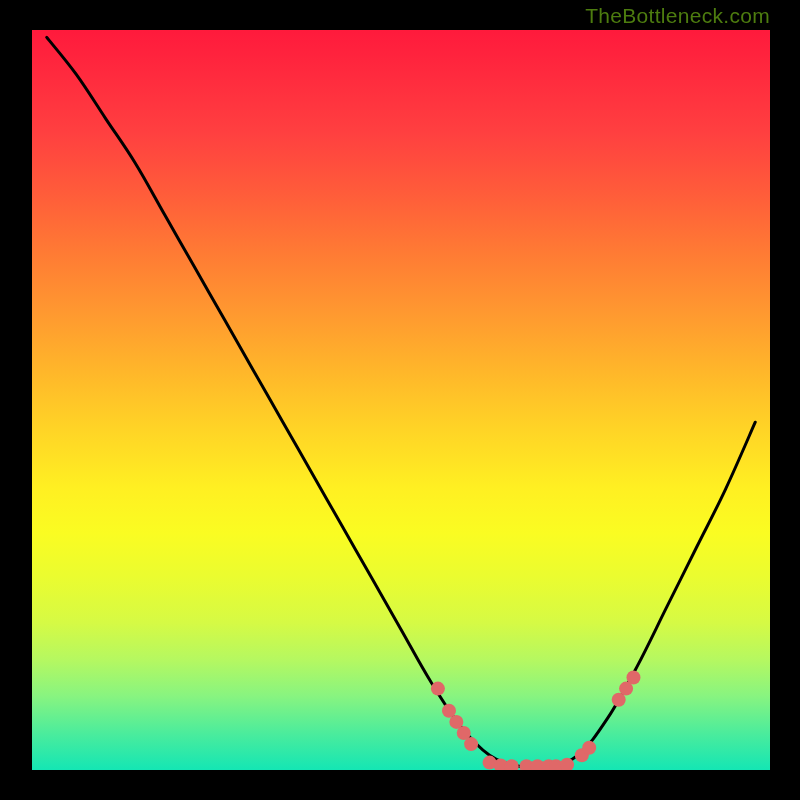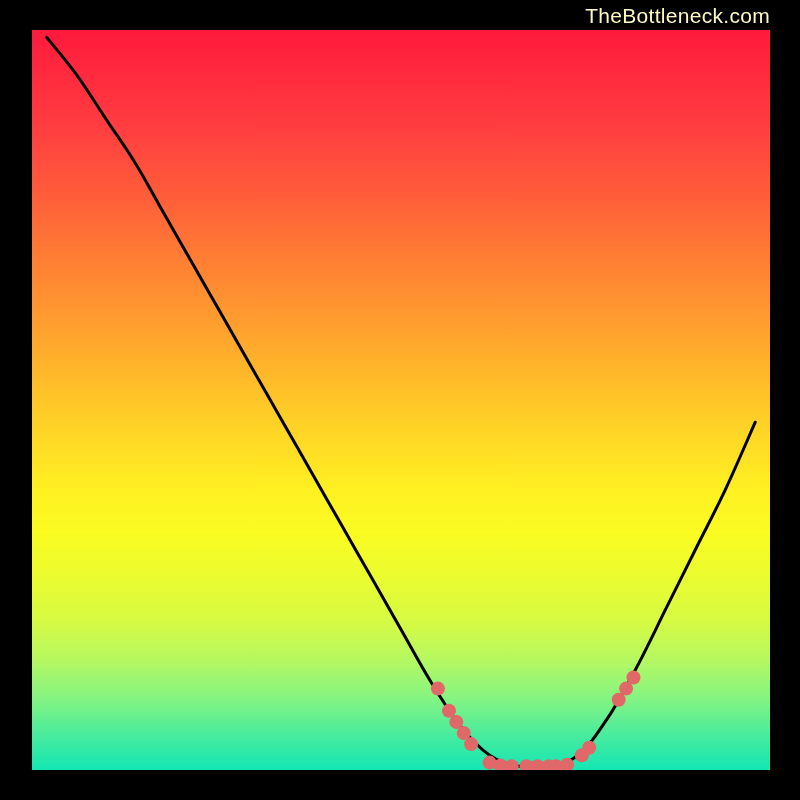--- a/index.html
+++ b/index.html
@@ -16,21 +16,21 @@
     #ffd426 54%,
     #fff022 62%,
     #fafc22 68%,
     #eafc30 74%,
     #d6fa44 80%,
     #b6f860 85%,
     #88f480 90%,
     #4cec9c 95%,
     #14e6b4 100%
   ); }
-  .watermark { position: absolute; color: #fef9c3; font-size: 21px; font-weight: 500; letter-spacing: 0.3px; margin-left: 20px; }
+  .watermark { position: absolute; color: #4d7c0f; font-size: 21px; font-weight: 500; letter-spacing: 0.3px; margin-left: 20px; }
   svg.curve { position: absolute; top: 0; left: 0; }
 </style>
 </head>
 <body>
 
 <div class="outer">
   <div class="plot-area" id="plot" style="left: 32px; top: 30px; width: 738px; height: 740px;">
     <svg class="curve" id="curve-svg" width="738" height="740" viewBox="0 0 738 740">
         <path d="M 14.76 7.399999999999977 C 20.0736 14.059999999999999, 33.6528 29.748000000000097, 44.28 44.40000000000009 C 54.9072 59.052000000000085, 63.172799999999995 72.81599999999996, 73.8 88.79999999999995 C 84.4272 104.78399999999995, 92.6928 115.88400000000004, 103.32000000000001 133.20000000000005 C 113.94720000000001 150.51600000000005, 122.2128 166.35200000000003, 132.84 185 C 143.4672 203.64799999999997, 151.73280000000003 218.15199999999996, 162.36 236.79999999999995 C 172.9872 255.44799999999995, 181.2528 269.952, 191.88 288.6 C 202.50719999999998 307.24800000000005, 210.7728 321.75199999999995, 221.4 340.4 C 232.02720000000002 359.048, 240.29280000000003 373.552, 250.92000000000002 392.20000000000005 C 261.54720000000003 410.84800000000007, 269.8128 425.35200000000003, 280.44 444 C 291.0672 462.64799999999997, 299.33279999999996 477.15199999999993, 309.96 495.79999999999995 C 320.5872 514.448, 328.8528 528.952, 339.48 547.6 C 350.10720000000003 566.248, 358.3728 580.752, 369 599.4 C 379.6272 618.048, 387.8928 633.884, 398.52000000000004 651.2 C 409.14720000000005 668.5160000000001, 417.41279999999995 682.28, 428.03999999999996 695.6 C 438.6672 708.9200000000001, 446.9328 717.874, 457.56 725.2 C 468.1872 732.5260000000001, 476.4528 734.302, 487.08000000000004 736.3 C 497.70720000000006 738.2979999999999, 505.9728 738.2979999999999, 516.6 736.3 C 527.2272 734.302, 535.4928 733.8580000000001, 546.12 725.2 C 556.7472 716.542, 565.0128 704.1840000000001, 575.64 688.2 C 586.2672 672.216, 594.5328 656.38, 605.16 636.4 C 615.7872 616.42, 624.0527999999999 598.5120000000001, 634.68 577.2 C 645.3072 555.888, 653.5728 539.312, 664.2 518 C 674.8272000000001 496.688, 683.0927999999999 481.444, 693.7199999999999 458.8 C 704.3471999999999 436.156, 717.9264 404.18800000000005, 723.24 392.20000000000005" fill="none" stroke="#000000" stroke-width="3" stroke-linecap="round"></path>
         <circle cx="405.90000000000003" cy="658.6" r="7" fill="#e06868"></circle>

